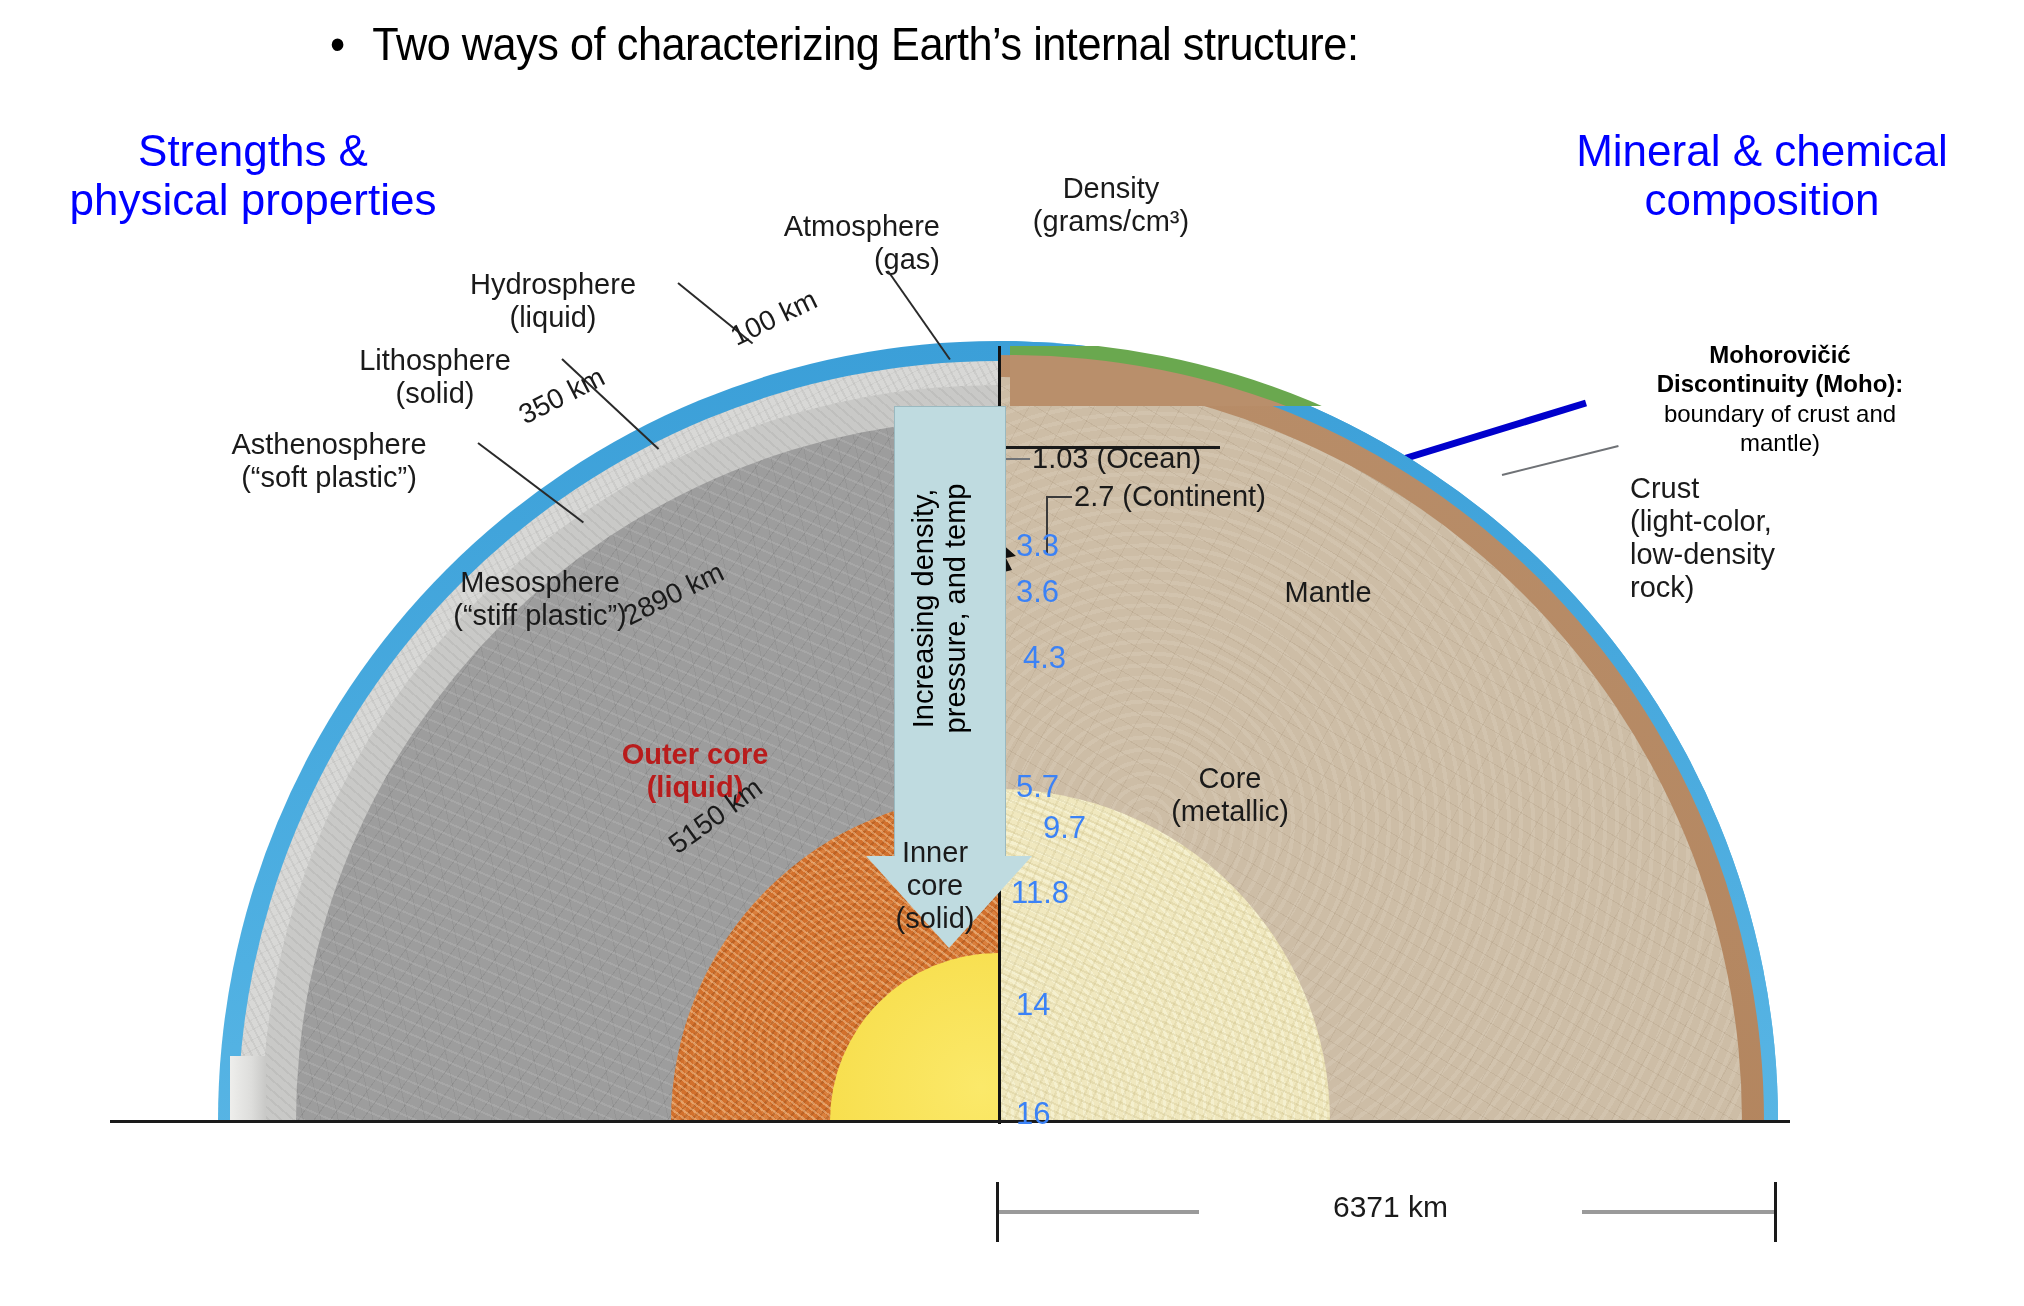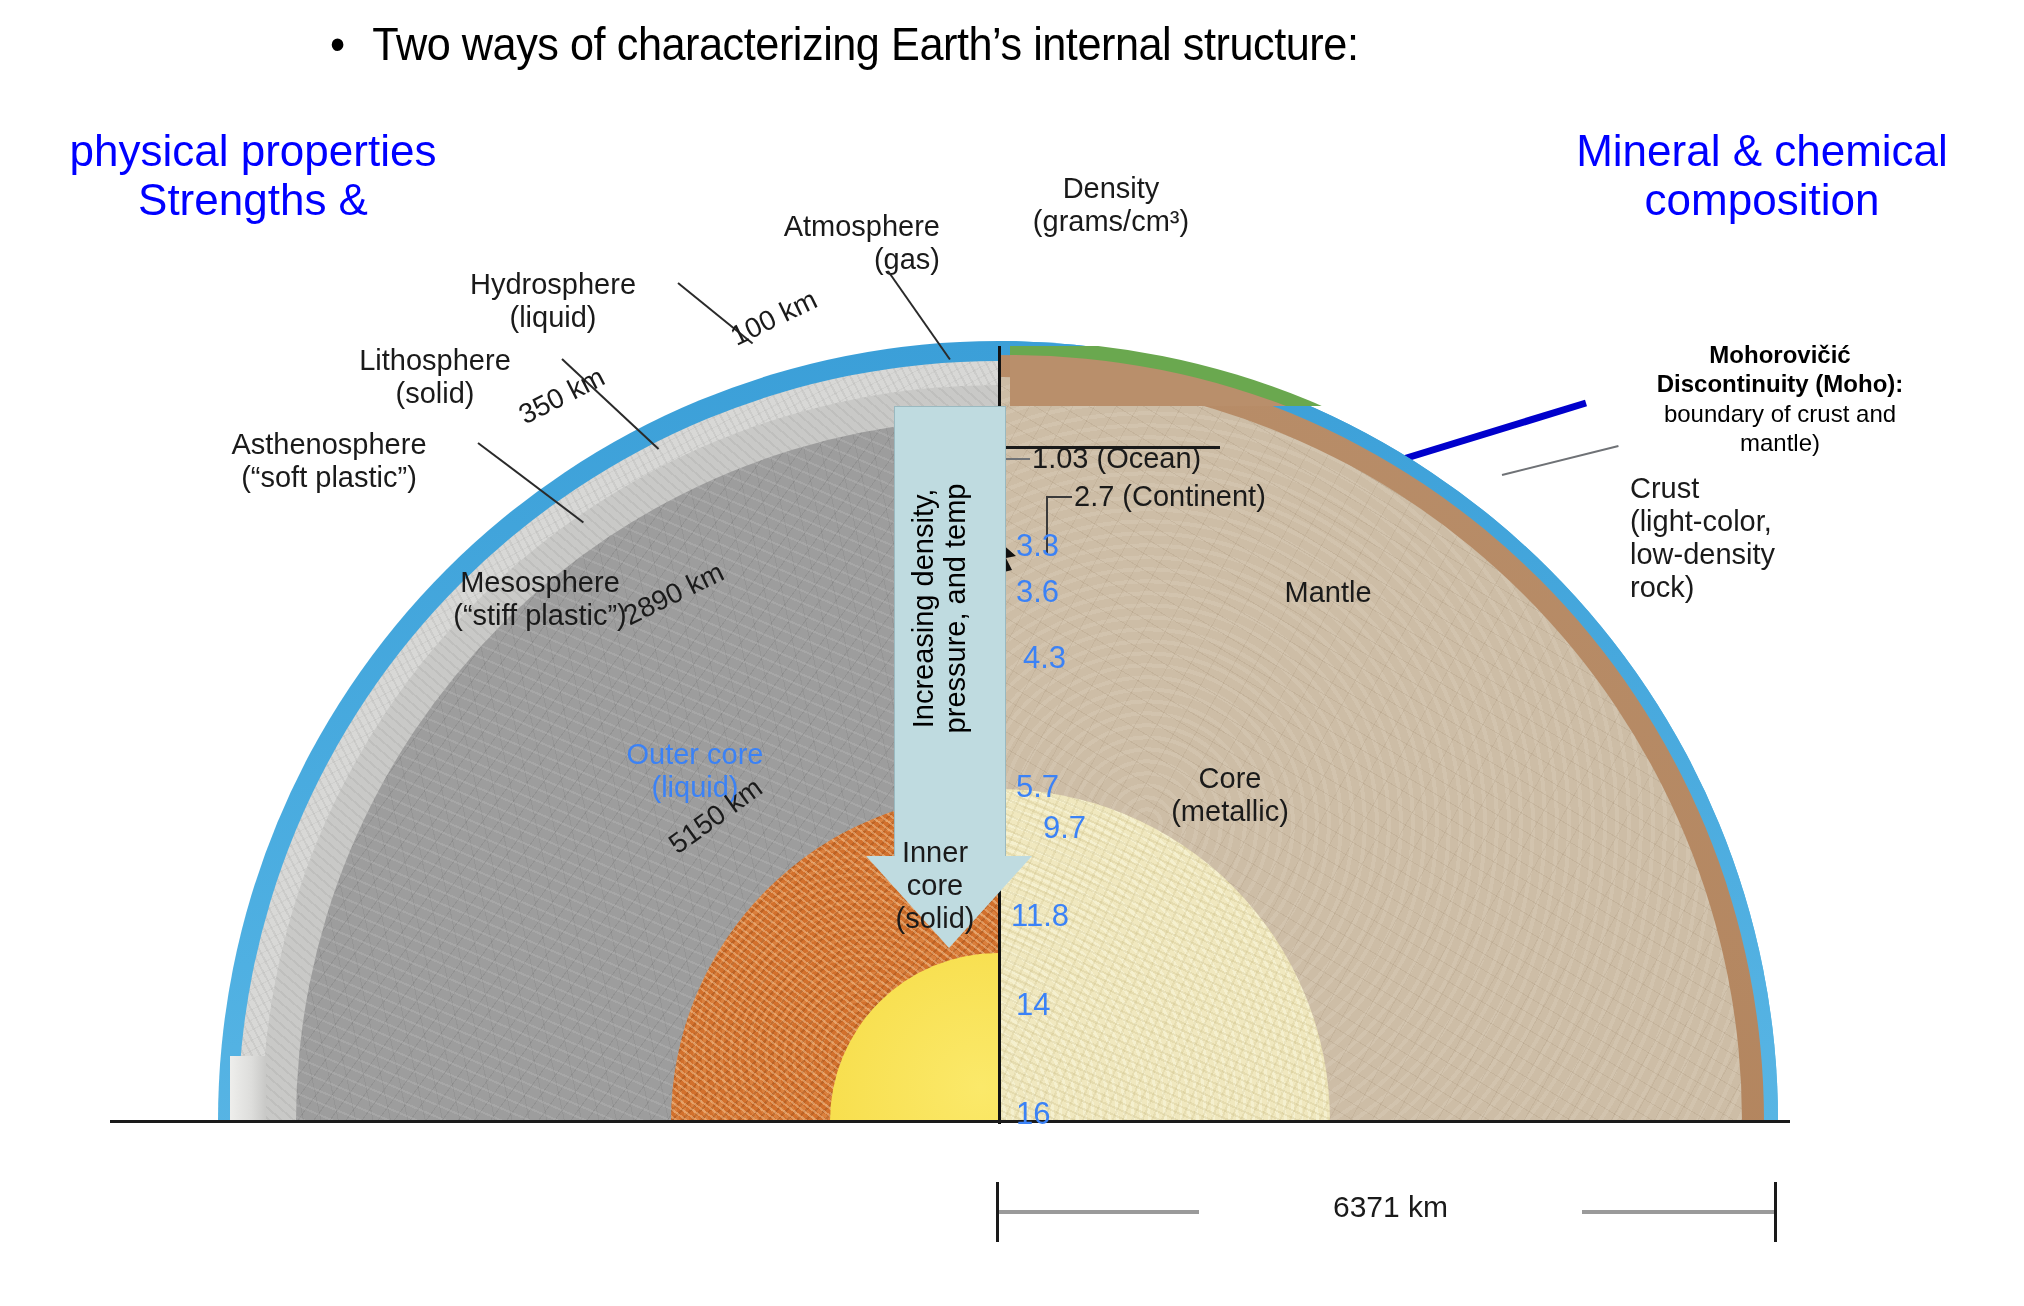--- a/index.html
+++ b/index.html
@@ -149,22 +149,22 @@
 </head>
 <body>
 
 <div class="slide">
 
   <div id="bullet-line">
     <span id="bullet-dot">•</span><span>Two ways of characterizing Earth’s internal structure:</span>
   </div>
 
   <div class="blue-head" id="head-left">
+    <div>Strengths &amp;</div>
     <div>physical properties</div>
-    <div>Strengths &amp;</div>
   </div>
   <div class="blue-head" id="head-right">
     <div>Mineral &amp; chemical</div>
     <div>composition</div>
   </div>
 
   <div id="moho-annot">
     <div class="b">Mohorovičić</div>
     <div class="b">Discontinuity (Moho):</div>
     <div>boundary of crust and</div>
@@ -223,21 +223,21 @@
 
     <div id="tick-cont"></div>
     <div id="tick-cont-h"></div>
     <div class="flab" style="left:964px;top:284px;">2.7 (Continent)</div>
 
     <div class="dens" style="left:906px;top:332px;">3.3</div>
     <div class="dens" style="left:906px;top:378px;">3.6</div>
     <div class="dens" style="left:906px;top:444px;margin-left:7px;">4.3</div>
     <div class="dens" style="left:906px;top:573px;">5.7</div>
     <div class="dens" style="left:901px;top:614px;margin-left:32px;">9.7</div>
-    <div class="dens" style="left:901px;top:702px;">11.8</div>
+    <div class="dens" style="left:901px;top:679px;">11.8</div>
     <div class="dens" style="left:906px;top:791px;">14</div>
     <div class="dens" style="left:906px;top:900px;">16</div>
 
     <svg style="position:absolute;left:872px;top:330px;width:60px;height:50px;" viewBox="0 0 60 50">
       <path d="M4 4 L34 30 L24 32 L30 44 L22 46 L16 34 L8 38 z" fill="#111"></path>
     </svg>
 
     <div id="arrow-box">
       <div id="arrow-shaft"></div>
       <div id="arrow-head"></div>
@@ -269,21 +269,21 @@
       <div>Asthenosphere</div>
       <div>(“soft plastic”)</div>
     </div>
     <div class="lead" style="left:368px;top:246px;width:132px;transform:rotate(37deg);"></div>
 
     <div class="flab c" style="left:270px;top:370px;width:320px;">
       <div>Mesosphere</div>
       <div>(“stiff plastic”)</div>
     </div>
 
-    <div class="flab c" style="left:450px;top:542px;width:270px;color:#3b82f6;">
+    <div class="flab c" style="left:450px;top:542px;width:270px;color:#b91c1c;font-weight:bold;">
       <div>Outer core</div>
       <div>(liquid)</div>
     </div>
 
     <div class="flab c" style="left:760px;top:640px;width:130px;">
       <div>Inner</div>
       <div>core</div>
       <div>(solid)</div>
     </div>
 

